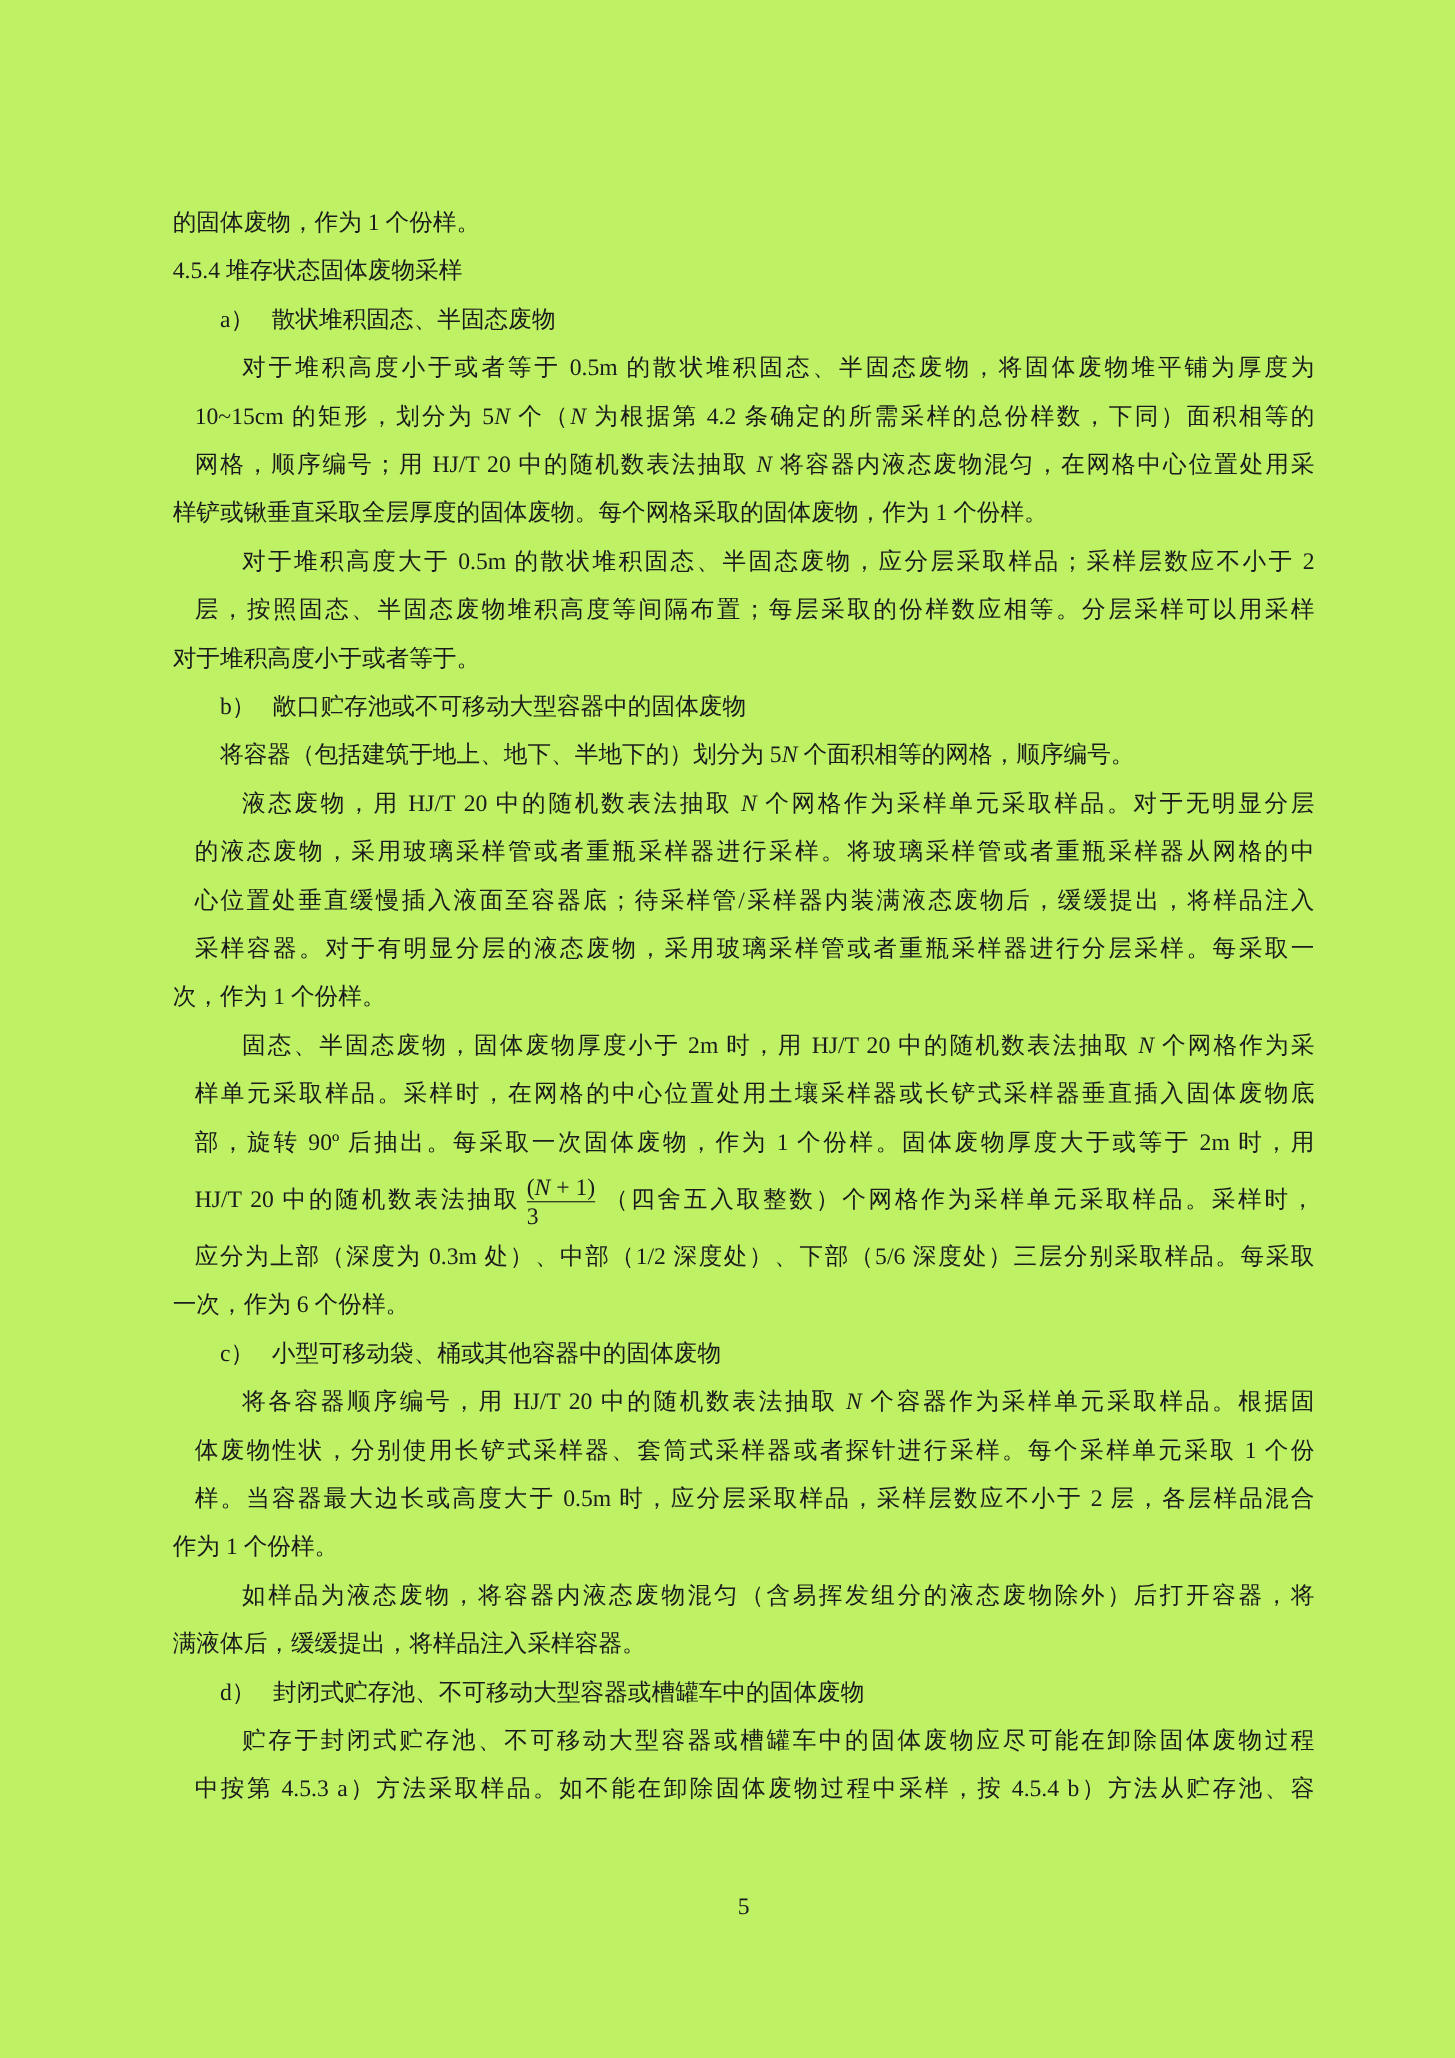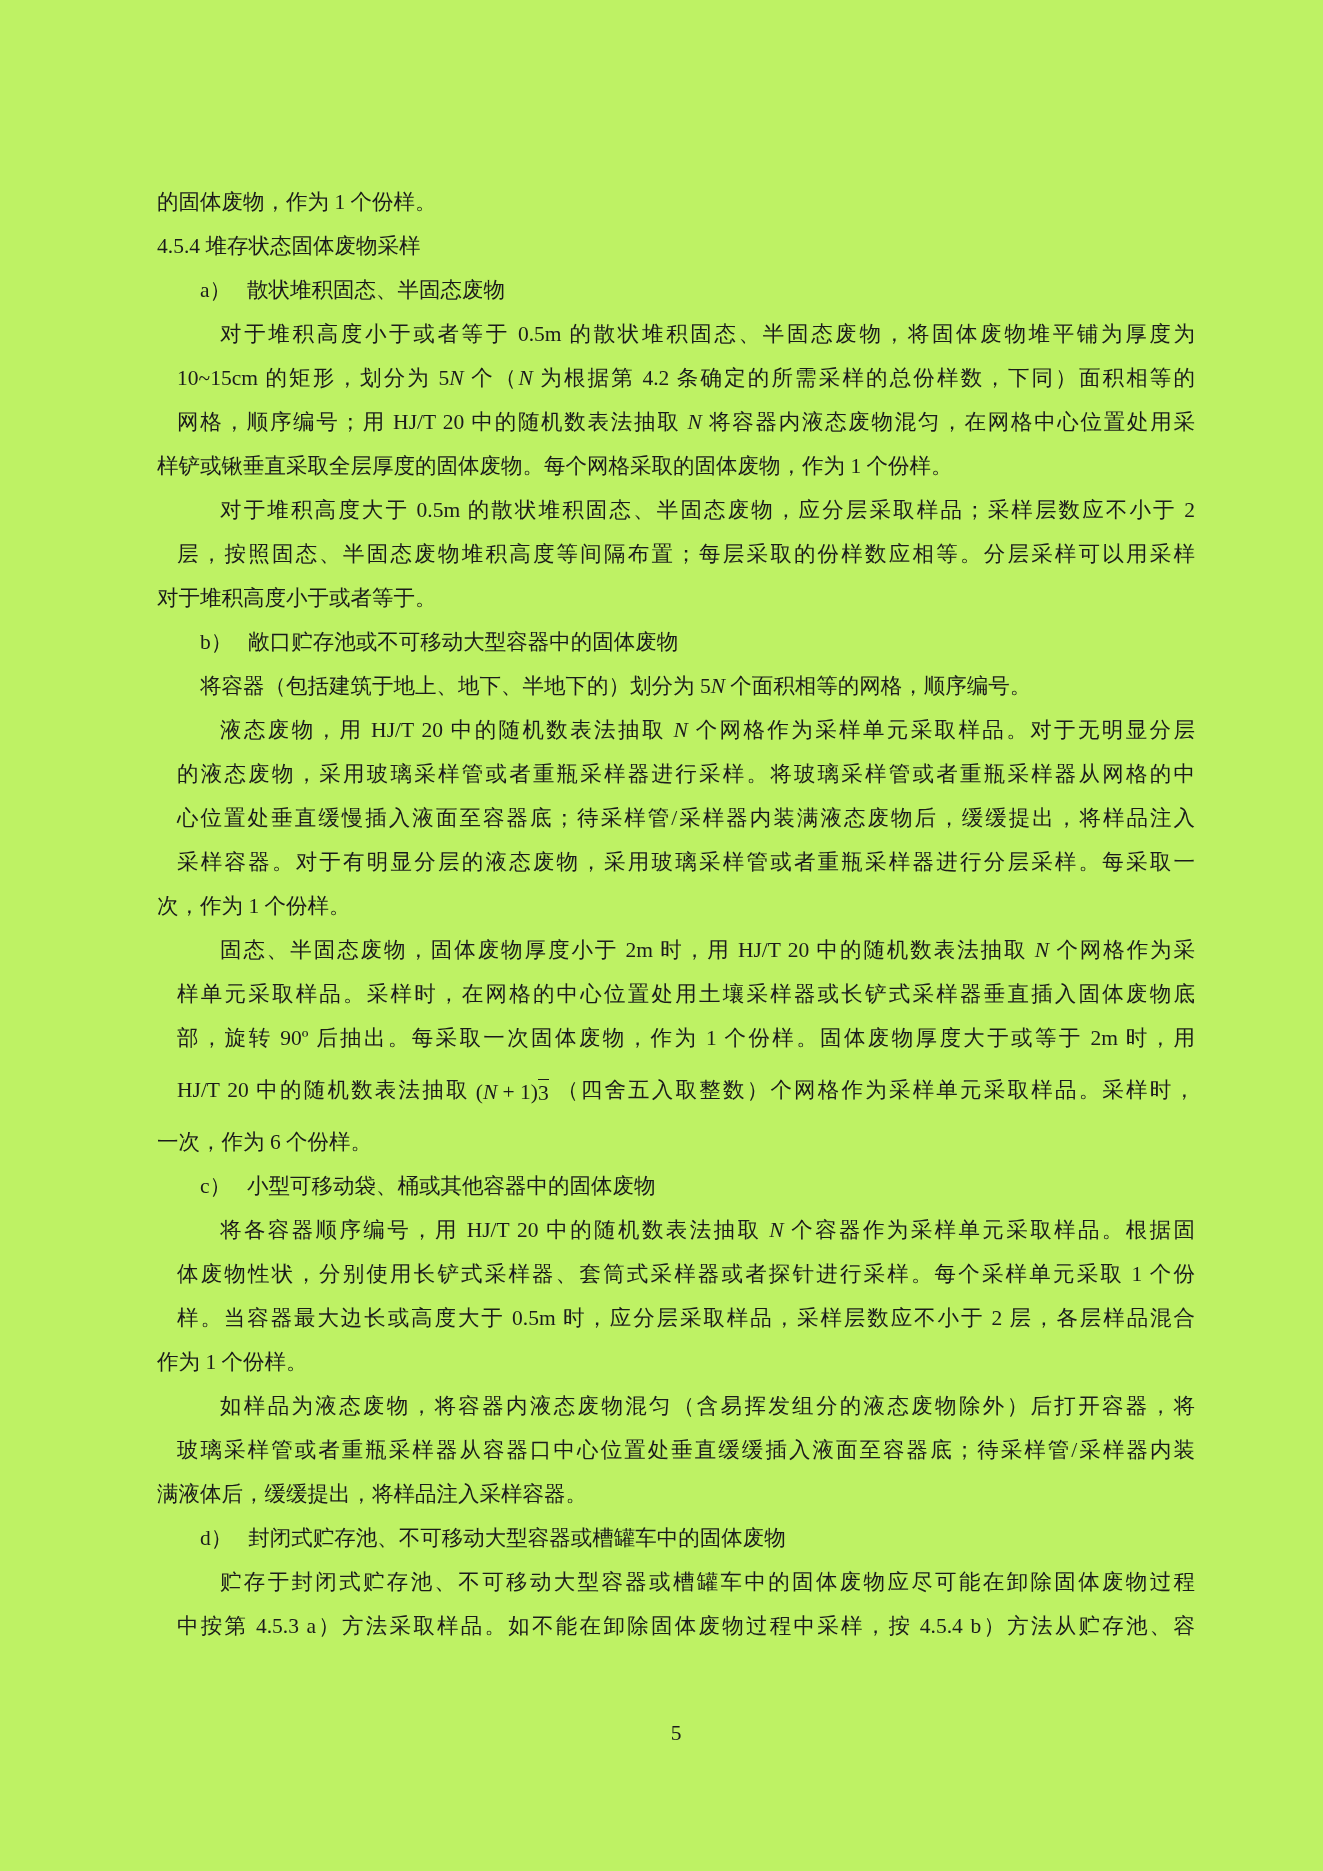--- a/index.html
+++ b/index.html
@@ -33,20 +33,21 @@
     -moz-text-align-last:justify;
   }
   .line.formula-line{
     height:60px;
     line-height:60px;
   }
   .it{ font-style:italic; }
   .marker{ padding-right:16px; }
   .frac{
     display:inline-flex;
+    flex-direction:column;
     align-items:flex-start;
     vertical-align:middle;
     margin:0 6px;
     line-height:26px;
     text-indent:0;
   }
   .frac .den{
     border-top:1.5px solid currentColor;
     align-self:stretch;
     text-align:center;
@@ -84,27 +85,27 @@
       <div class="line j"><span>心位置处垂直缓慢插入液面至容器底；待采样管/采样器内装满液态废物后，缓缓提出，将样品注入</span></div>
       <div class="line j"><span>采样容器。对于有明显分层的液态废物，采用玻璃采样管或者重瓶采样器进行分层采样。每采取一</span></div>
       <div class="line"><span>次，作为 1 个份样。</span></div>
       <div class="line ind j"><span>固态、半固态废物，固体废物厚度小于 2m 时，用 HJ/T 20 中的随机数表法抽取 </span><span class="it">N</span><span> 个网格作为采</span></div>
       <div class="line j"><span>样单元采取样品。采样时，在网格的中心位置处用土壤采样器或长铲式采样器垂直插入固体废物底</span></div>
       <div class="line j"><span>部，旋转 90º 后抽出。每采取一次固体废物，作为 1 个份样。固体废物厚度大于或等于 2m 时，用</span></div>
       <div class="line j formula-line"><span>HJ/T 20 中的随机数表法抽取</span><span class="frac">
           <span class="num"><span>(</span><span class="it">N</span><span> + 1)</span></span>
           <span class="den">3</span>
         </span><span>（四舍五入取整数）个网格作为采样单元采取样品。采样时，</span></div>
+      <div class="line j"><span>应分为上部（深度为 0.3m 处）、中部（1/2 深度处）、下部（5/6 深度处）三层分别采取样品。每采取</span></div>
       <div class="line"><span>一次，作为 6 个份样。</span></div>
       <div class="line ind"><span class="marker">c）</span><span>小型可移动袋、桶或其他容器中的固体废物</span></div>
       <div class="line ind j"><span>将各容器顺序编号，用 HJ/T 20 中的随机数表法抽取 </span><span class="it">N</span><span> 个容器作为采样单元采取样品。根据固</span></div>
       <div class="line j"><span>体废物性状，分别使用长铲式采样器、套筒式采样器或者探针进行采样。每个采样单元采取 1 个份</span></div>
       <div class="line j"><span>样。当容器最大边长或高度大于 0.5m 时，应分层采取样品，采样层数应不小于 2 层，各层样品混合</span></div>
       <div class="line"><span>作为 1 个份样。</span></div>
       <div class="line ind j"><span>如样品为液态废物，将容器内液态废物混匀（含易挥发组分的液态废物除外）后打开容器，将</span></div>
-      <div class="line j"><span>玻璃采样管或者重瓶采样器从容器口中心位置处垂直缓缓插入液面至容器底；待采样管/采样器内装</span></div>
       <div class="line"><span>满液体后，缓缓提出，将样品注入采样容器。</span></div>
       <div class="line ind"><span class="marker">d）</span><span>封闭式贮存池、不可移动大型容器或槽罐车中的固体废物</span></div>
       <div class="line ind j"><span>贮存于封闭式贮存池、不可移动大型容器或槽罐车中的固体废物应尽可能在卸除固体废物过程</span></div>
       <div class="line j"><span>中按第 4.5.3 a）方法采取样品。如不能在卸除固体废物过程中采样，按 4.5.4 b）方法从贮存池、容</span></div>
     </div>
   <div class="page-number">5</div>
 </div>
 
 </body></html>

